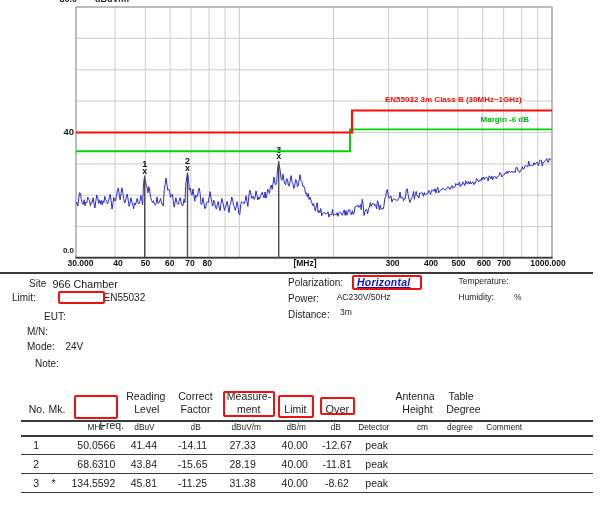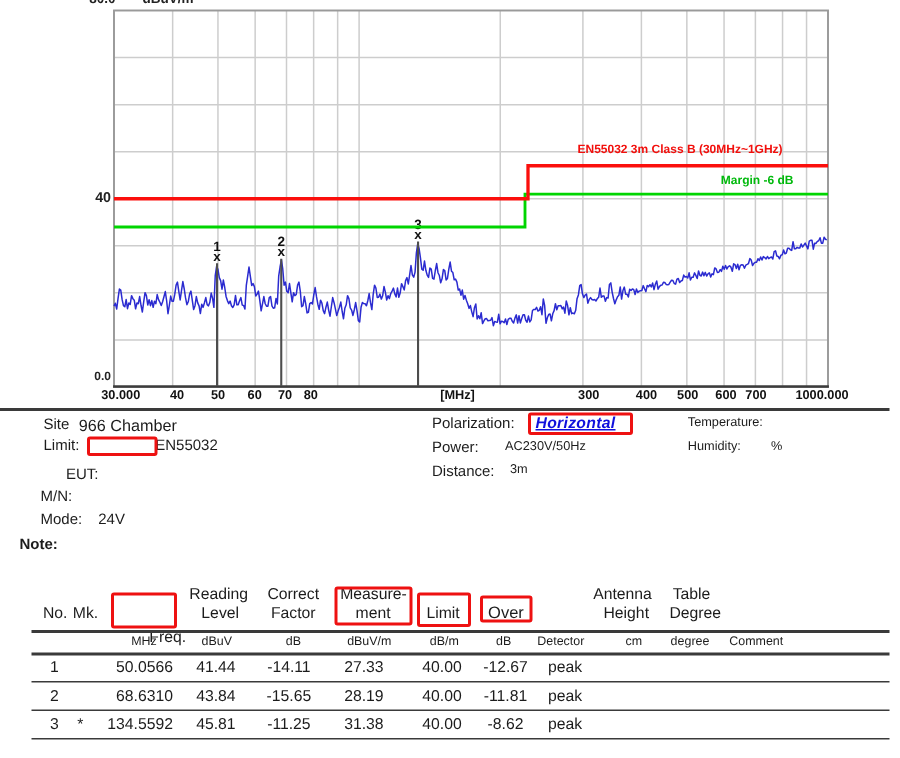--- a/index.html
+++ b/index.html
@@ -60,28 +60,28 @@
       <text x="392.5" y="266.2" text-anchor="middle" font-size="8.5" font-weight="bold" fill="#111">300</text>
       <text x="431" y="266.2" text-anchor="middle" font-size="8.5" font-weight="bold" fill="#111">400</text>
       <text x="458.5" y="266.2" text-anchor="middle" font-size="8.5" font-weight="bold" fill="#111">500</text>
       <text x="484" y="266.2" text-anchor="middle" font-size="8.5" font-weight="bold" fill="#111">600</text>
       <text x="504" y="266.2" text-anchor="middle" font-size="8.5" font-weight="bold" fill="#111">700</text>
       <text x="548" y="266.2" text-anchor="middle" font-size="8.5" font-weight="bold" fill="#111">1000.000</text>
 </svg>
 <div style="position:absolute;left:0px;top:272.4px;width:593.4px;height:1.9px;background:#3a3a3a"></div>
     <div class="t" style="left:29px;top:277.8px;font-size:10px;">Site</div>
     <div class="t" style="left:52.5px;top:277.8px;font-size:10.8px;">966 Chamber</div>
-    <div class="t" style="left:29px;top:291.8px;font-size:10px;">Limit:</div>
+    <div class="t" style="left:12px;top:291.8px;font-size:10px;">Limit:</div>
     <div class="t" style="left:61.5px;top:291.8px;font-size:10px;margin-left:42px;">EN55032</div>
     <div style="position:absolute;box-sizing:border-box;left:57.5px;top:290.5px;width:47.6px;height:13.2px;border:2.2px solid #ee1111;border-radius:2px"></div>
     <div class="t" style="left:28px;top:310.8px;font-size:10px;padding-left:16px;">EUT:</div>
     <div class="t" style="left:27px;top:326.2px;font-size:10px;">M/N:</div>
     <div class="t" style="left:27px;top:341.4px;font-size:10px;">Mode:</div>
     <div class="t" style="left:65.5px;top:341.4px;font-size:10px;">24V</div>
-    <div class="t" style="left:13px;top:358.3px;font-size:10px;font-weight:bold;">Note:</div>
+    <div class="t" style="left:35px;top:358.3px;font-size:10px;">Note:</div>
     <div class="t" style="left:288px;top:276.6px;font-size:10px;">Polarization:</div>
     <div class="t" style="left:357px;top:276.3px;font-size:10.5px;font-weight:bold;font-style:italic;color:#1111dd;text-decoration:underline;letter-spacing:0.2px">Horizontal</div>
     <div style="position:absolute;box-sizing:border-box;left:351.7px;top:274.8px;width:70px;height:15.4px;border:2.2px solid #ee1111;border-radius:2px"></div>
     <div class="t" style="left:288px;top:293.3px;font-size:10px;">Power:</div>
     <div class="t" style="left:336.7px;top:292.6px;font-size:8.5px;">AC230V/50Hz</div>
     <div class="t" style="left:288px;top:309.3px;font-size:10px;">Distance:</div>
     <div class="t" style="left:340px;top:308.0px;font-size:8.5px;">3m</div>
     <div class="t" style="left:458.5px;top:277.4px;font-size:8.5px;">Temperature:</div>
     <div class="t" style="left:458.5px;top:292.6px;font-size:8.5px;">Humidity:</div>
     <div class="t" style="left:514px;top:292.6px;font-size:8.5px;">%</div>

